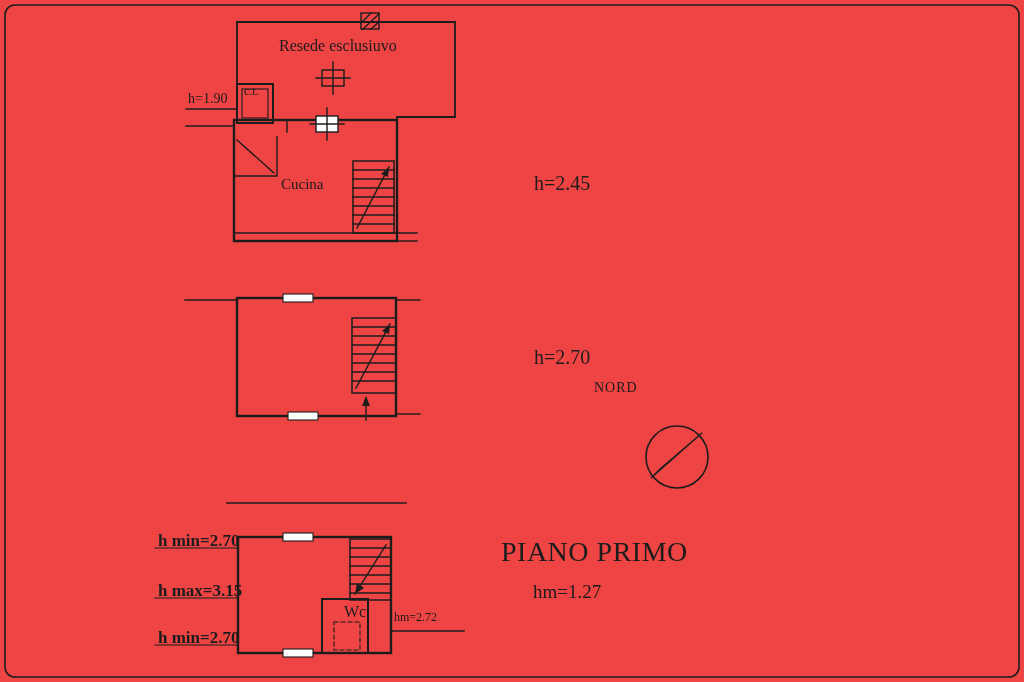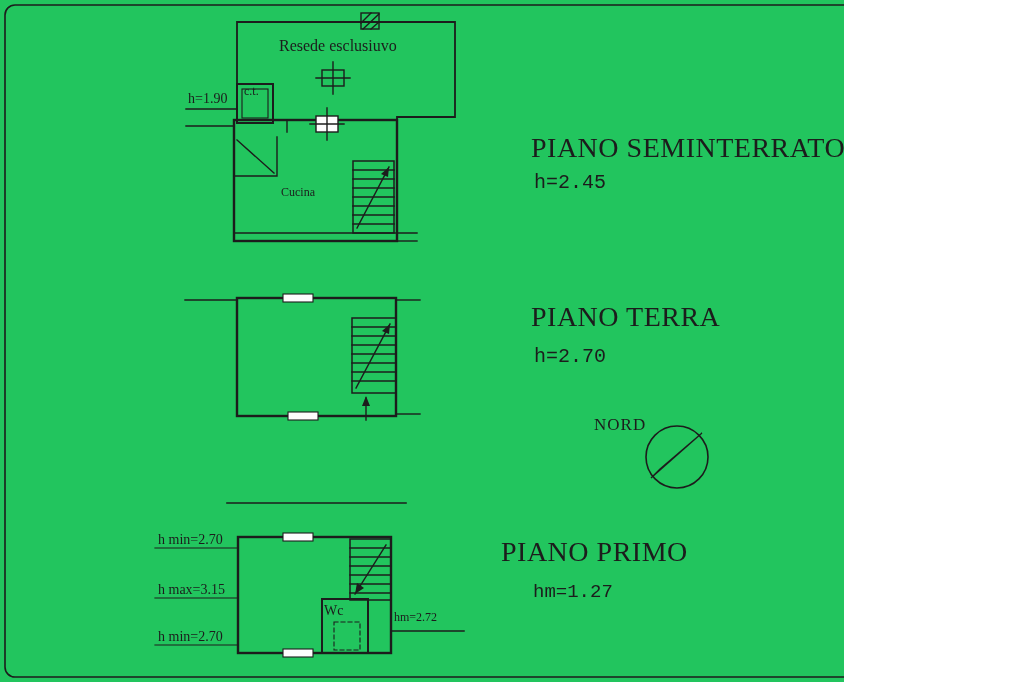--- a/index.html
+++ b/index.html
@@ -1,26 +1,26 @@
 <!DOCTYPE html>
 <html><head>
 <meta charset="utf-8">
 <style>
   html,body{margin:0;padding:0;background:#ffffff;}
   #page{
-    position:relative;width:844px;height:682px;
-    background:#22c55e;overflow:hidden;
+    position:relative;width:1024px;height:682px;
+    background:#ef4444;overflow:hidden;
     font-family:"Liberation Serif","DejaVu Serif",serif;
     color:#1c1c1c;
   }
   #linework{position:absolute;left:0;top:0;}
   .txt{position:absolute;white-space:nowrap;line-height:1.1;}
   .floor-title{font-size:28px;letter-spacing:0.5px;}
-  .floor-height{font-size:20px;font-family:Liberation Mono, monospace;}
-  .small-note{font-size:14px;}
+  .floor-height{font-size:20px;}
+  .small-note{font-size:17px;font-weight:bold;}
 </style>
 </head>
 <body>
 
 <div id="page">
 
   <svg id="linework" width="1024" height="682" viewBox="0 0 1024 682">
     <g stroke="#1c1c1c" fill="none" stroke-width="1.4" stroke-linecap="square">
 
       <rect x="5" y="5" width="1014" height="672" rx="10" stroke-width="1.6"></rect>
@@ -142,33 +142,31 @@
         <circle cx="677" cy="457" r="31" stroke-width="1.6"></circle>
         <polygon points="702,433 651,478 660,469" stroke-width="1.2" fill="#fdfdfd"></polygon>
       </g>
 
     </g>
   </svg>
 
   <div class="txt" style="left:279px;top:37px;font-size:16px">Resede esclusiuvo</div>
   <div class="txt" style="left:244px;top:85px;font-size:12px">c.t.</div>
   <div class="txt" style="left:188px;top:91px;font-size:14px">h=1.90</div>
-  <div class="txt" style="left:281px;top:186px;font-size:12px">Cucina</div>
+  <div class="txt" style="left:281px;top:176px;font-size:15px">Cucina</div>
 
 
   <div class="txt small-note" style="left:158px;top:532px">h min=2.70</div>
   <div class="txt small-note" style="left:158px;top:582px">h max=3.15</div>
   <div class="txt small-note" style="left:158px;top:629px">h min=2.70</div>
-  <div class="txt" style="left:324px;top:603px;font-size:14px">Wc</div>
+  <div class="txt" style="left:344px;top:603px;font-size:16px">Wc</div>
   <div class="txt" style="left:394px;top:611px;font-size:12px">hm=2.72</div>
 
-  <div class="txt floor-title" style="left:531px;top:133px">PIANO SEMINTERRATO</div>
   <div class="txt floor-height" style="left:534px;top:172px">h=2.45</div>
 
-  <div class="txt floor-title" style="left:531px;top:302px">PIANO TERRA</div>
   <div class="txt floor-height" style="left:534px;top:346px">h=2.70</div>
 
-  <div class="txt" style="left:594px;top:416px;font-size:17px;letter-spacing:1px">NORD</div>
+  <div class="txt" style="left:594px;top:380px;font-size:14px;letter-spacing:1px">NORD</div>
 
   <div class="txt floor-title" style="left:501px;top:537px">PIANO PRIMO</div>
   <div class="txt floor-height" style="left:533px;top:582px;font-size:19px">hm=1.27</div>
 
 </div>
 
 </body></html>

